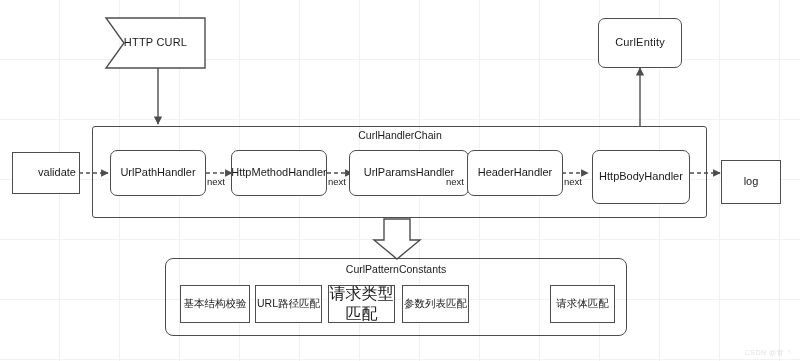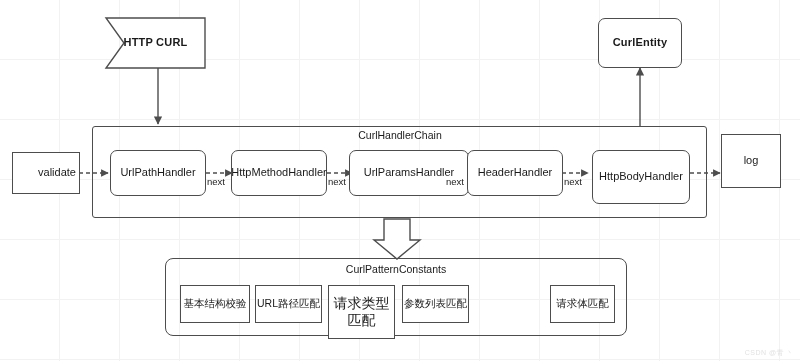--- a/index.html
+++ b/index.html
@@ -28,21 +28,21 @@
     background: #ffffff;
     display: flex;
     align-items: center;
     justify-content: center;
     text-align: center;
     font-size: 11px;
     line-height: 1.25;
     color: #1a1a1a;
   }
   .rounded { border-radius: 7px; }
-  .bold { font-weight: bold; letter-spacing: .2px; text-align: center; }
+  .bold { font-weight: normal; letter-spacing: .2px; text-align: center; }
   .container-box {
     position: absolute;
     box-sizing: border-box;
     border: 1.4px solid #4d4d4d;
     background: transparent;
     border-radius: 8px;
   }
   .container-label {
     position: absolute;
     font-size: 10.5px;
@@ -112,21 +112,21 @@
   </div>
 
   <div class="node rounded bold" style="left:598px; top:18px; width:84px; height:50px;">
     <span>CurlEntity</span>
   </div>
 
   <div class="node" style="left:12px; top:152px; width:68px; height:42px;padding-left:22px;">
     <span>validate</span>
   </div>
 
-  <div class="node" style="left:721px; top:134px; width:60px; height:54px;">
+  <div class="node" style="left:721px; top:160px; width:60px; height:44px;">
     <span>log</span>
   </div>
 
   <div class="container-box" style="left:92px; top:126px; width:615px; height:92px; border-radius:3px;"></div>
   <div class="container-label" style="left:0; top:129px; width:800px; text-align:center;">
     <span>CurlHandlerChain</span>
   </div>
 
   <div class="node rounded" style="left:110px; top:150px; width:96px; height:46px;">
     <span>UrlPathHandler</span>
@@ -161,21 +161,21 @@
   <div class="container-label" style="left:165px; top:263px; width:462px; text-align:center;">
     <span>CurlPatternConstants</span>
   </div>
 
   <div class="node" style="left:180px; top:285px; width:70px; height:38px; font-size:10.5px;justify-content:center;">
     <span>基本结构校验</span>
   </div>
   <div class="node" style="left:255px; top:285px; width:67px; height:38px; font-size:10.5px;">
     <span>URL路径匹配</span>
   </div>
-  <div class="node" style="left:328px; top:285px; width:67px; height:54px; font-size:14px;">
+  <div class="node" style="left:328px; top:285px; width:67px; height:38px; font-size:16px;">
     <span>请求类型匹配</span>
   </div>
   <div class="node" style="left:402px; top:285px; width:67px; height:38px; font-size:10.5px;">
     <span>参数列表匹配</span>
   </div>
   <div class="node" style="left:550px; top:285px; width:65px; height:38px; font-size:10.5px;justify-content:center;">
     <span>请求体匹配</span>
   </div>
 
   <div class="watermark">

